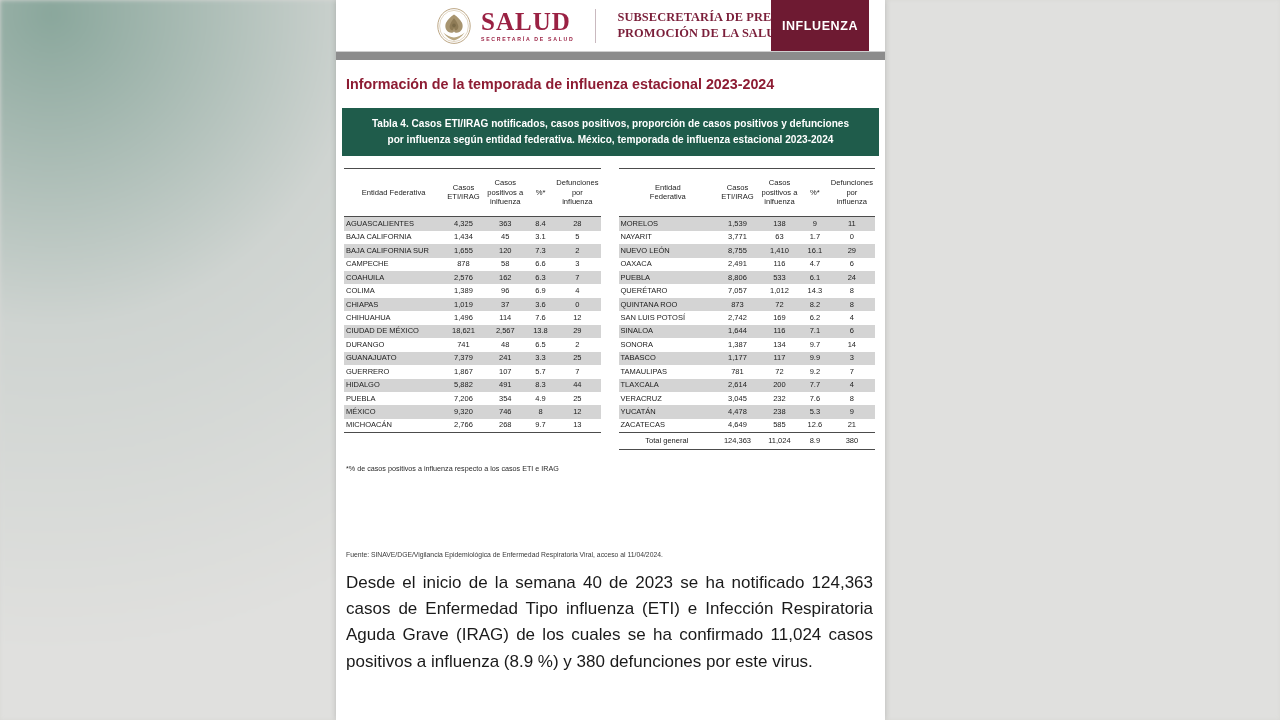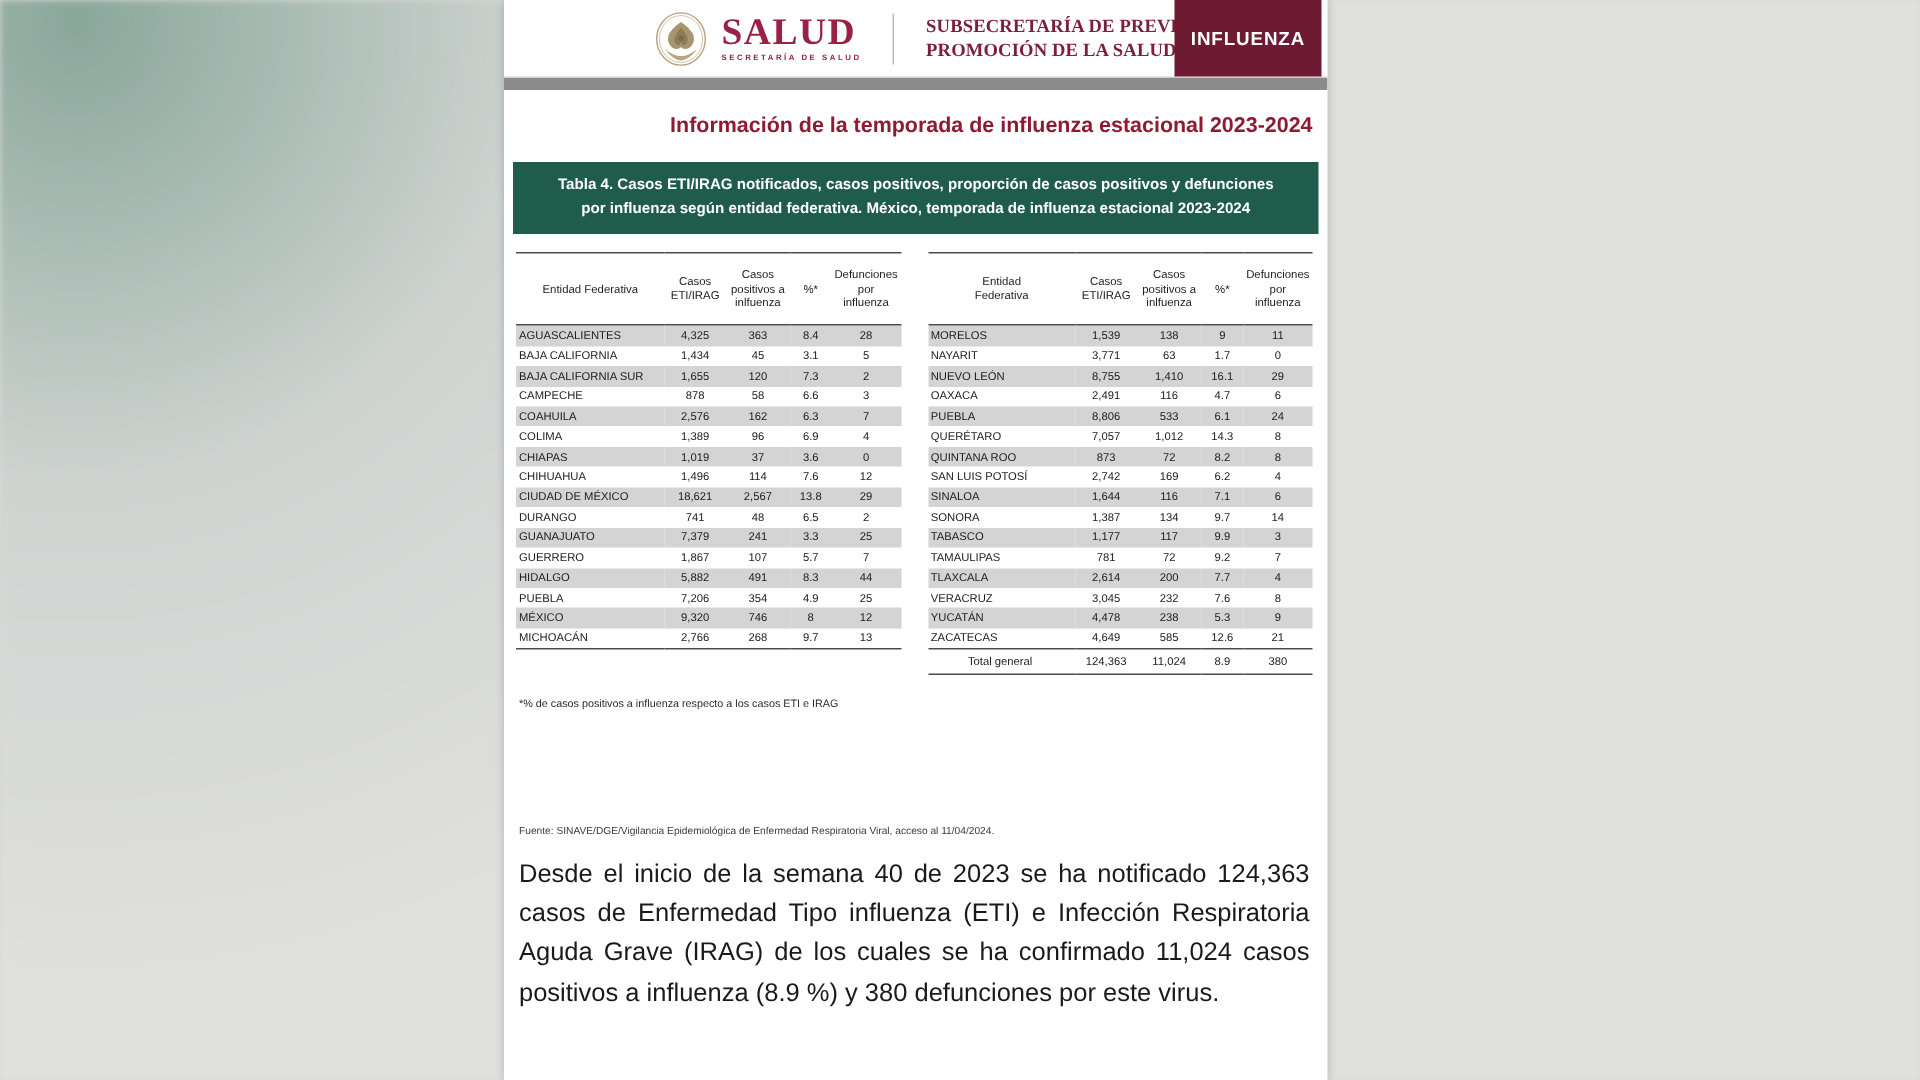--- a/index.html
+++ b/index.html
@@ -51,30 +51,30 @@
     font-size:5.2px; color:#9a2143; letter-spacing:1.7px;
     margin-top:3px; font-weight:bold;
   }
   .vrule { width:1px; height:34px; background:#c9b9bf; margin:0 12px; }
   .subsec {
     font-family:"Liberation Serif", serif;
     font-weight:bold; font-size:12.4px; color:#7b1f3a;
     line-height:1.22; letter-spacing:.1px;
   }
   .influenza-badge {
-    position:absolute; right:4px; top:0; bottom:0;
+    position:absolute; right:16px; top:0; bottom:0;
     width:98px; background:#6e1a32;
     display:flex; align-items:center; justify-content:center;
     color:#fff; font-weight:bold; font-size:12.5px; letter-spacing:.6px;
   }
   .gray-band { height:8px; background:#8c8c8c; }
 
   
   .doc-title {
-    text-align:right;
+    text-align:left;
     font-weight:bold; font-size:14.3px; color:#8d1c33;
     padding:16px 10px 16px;
   }
 
   
   .caption-band {
     background:#1f5c4b; color:#fff;
     margin:0 6px;
     padding:8px 26px 9px;
     text-align:center;

